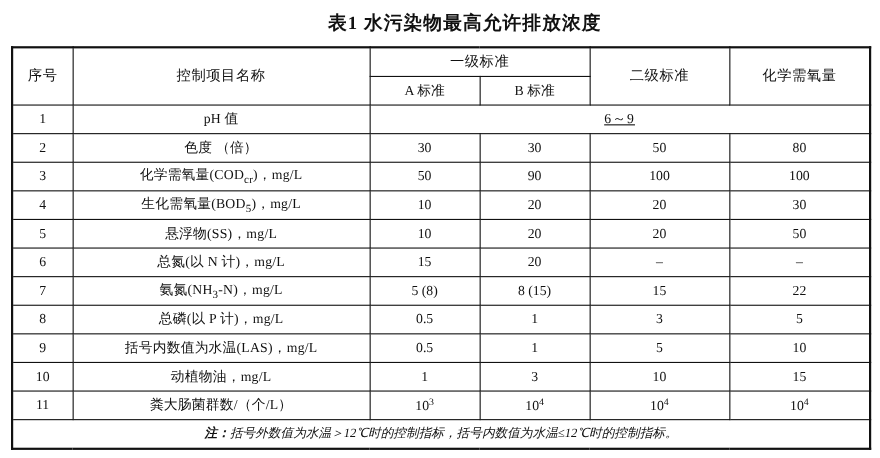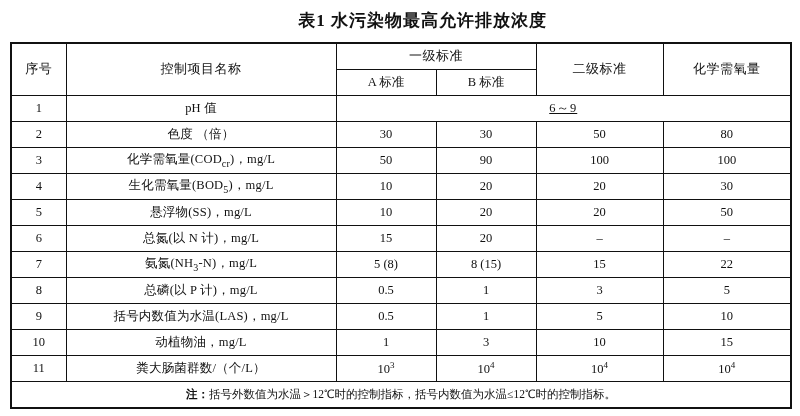--- a/index.html
+++ b/index.html
@@ -72,20 +72,21 @@
   }
   .sup {
     font-size: 9px;
     vertical-align: super;
   }
   .note {
     font-size: 11.5px;
     text-align: left;
     padding: 3px 6px 3px 10px;
     line-height: 1.3;
+    font-style: italic;
   }
   .note-label {
     font-weight: bold;
   }
   .span-wide {
     letter-spacing: 1px;
     text-decoration: underline;
   }
 </style>
 </head>

